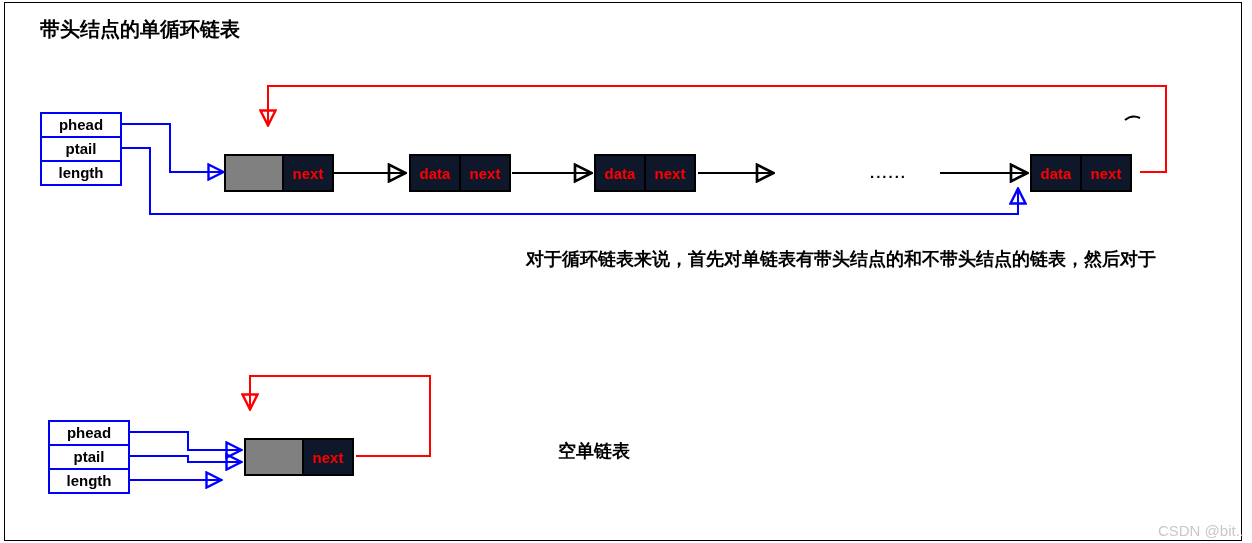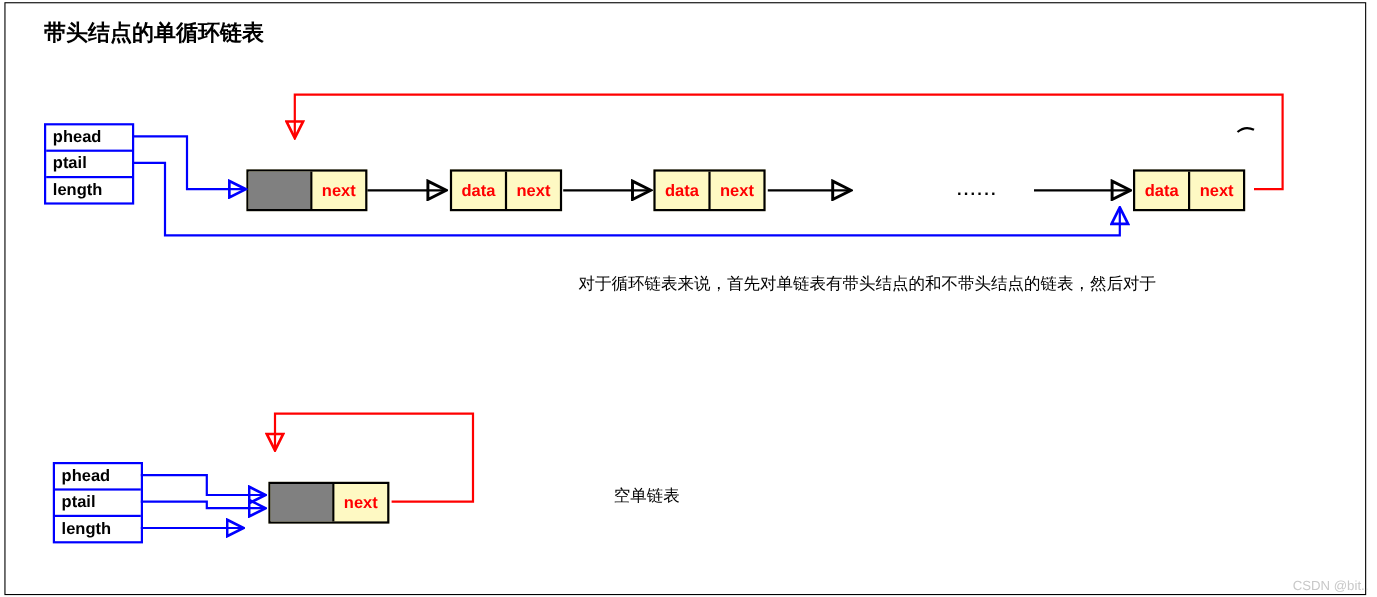--- a/index.html
+++ b/index.html
@@ -20,42 +20,42 @@
   }
   
   .abs{position:absolute;}
   
   .struct{
     border:2px solid #0000ff;background:#fff;
   }
   .struct div{
     border-bottom:2px solid #0000ff;
     padding:0 6px;font-weight:bold;font-size:15px;
-    height:22px;line-height:22px;
+    height:22px;line-height:22px;text-align:center;
   }
   .struct div:last-child{border-bottom:none;}
   
   .node{
-    border:2px solid #000;background:#fef9c3;display:flex;height:38px;
+    border:2px solid #000;background:#0f172a;display:flex;height:38px;
     box-sizing:border-box;
   }
   .node .cell{
     display:flex;align-items:center;justify-content:center;
     font-weight:bold;font-size:15px;
     min-width:48px;
   }
   .node .sep{border-left:2px solid #000;}
   .gray{background:#808080;}
   .red{color:#ff0000;}
   .dots{font-weight:bold;letter-spacing:2px;}
   .para{
-    position:absolute;font-weight:normal;font-size:15px;line-height:22px;
+    position:absolute;font-weight:bold;font-size:18px;line-height:22px;
   }
   .watermark{
-    position:absolute;right:8px;bottom:4px;color:#c8c8c8;font-size:12px;
+    position:absolute;right:8px;bottom:4px;color:#c8c8c8;font-size:15px;
   }
   svg{position:absolute;left:0;top:0;pointer-events:none;}
 </style>
 </head>
 <body>
 
 <div class="frame"></div>
 
 <div class="title">带头结点的单循环链表</div>
 

